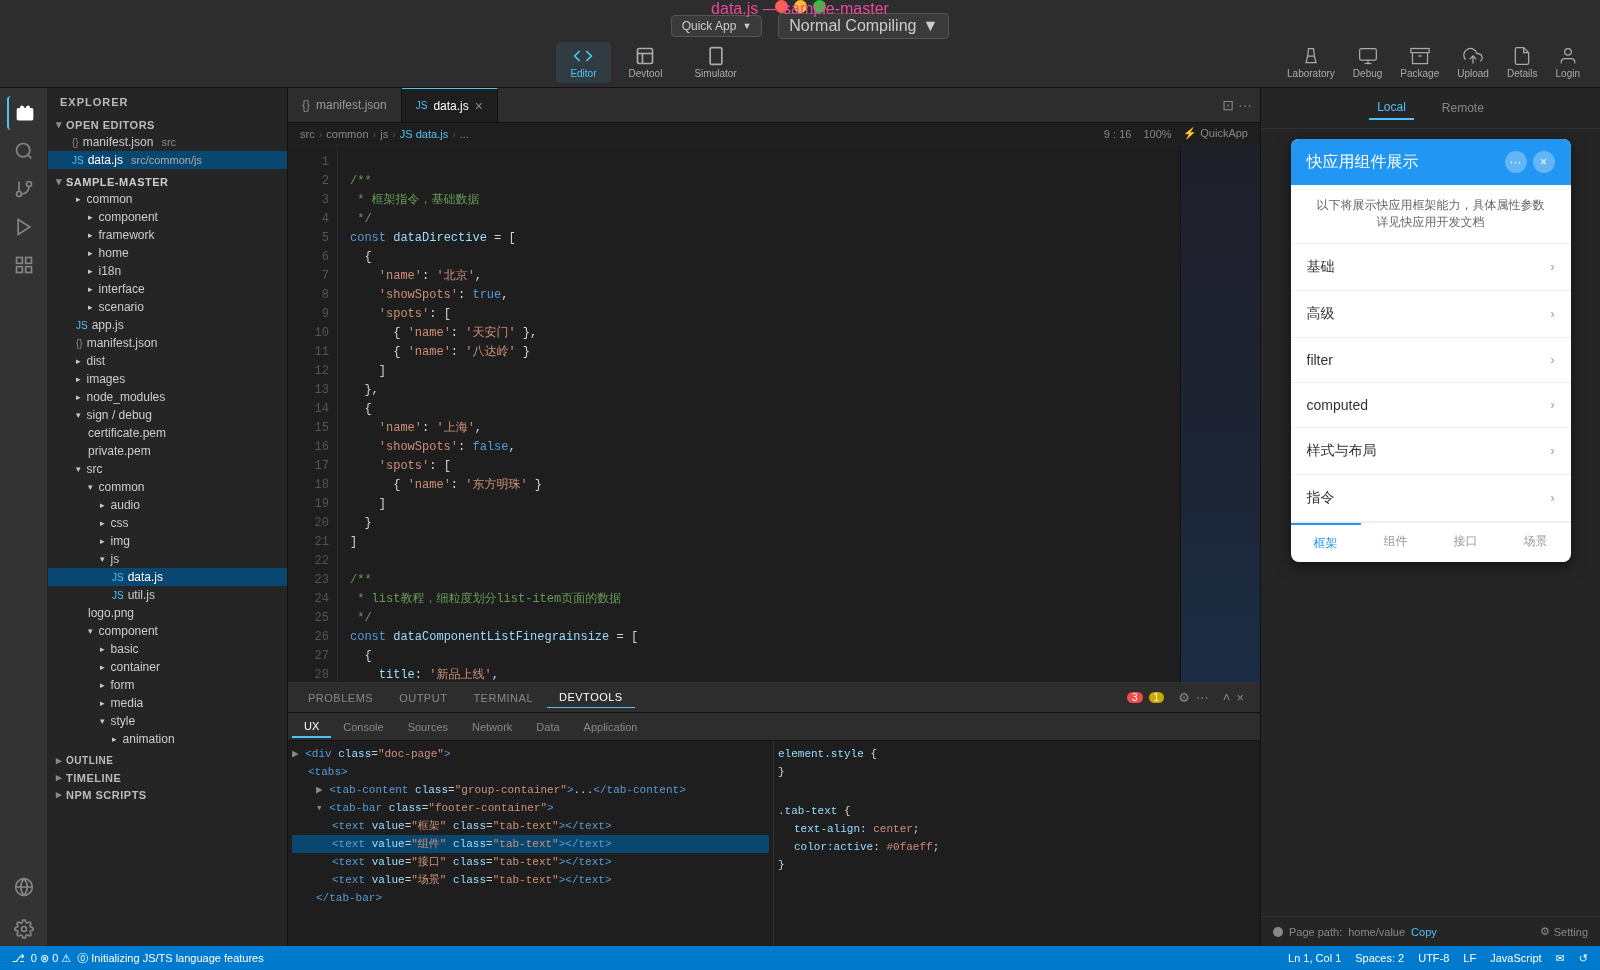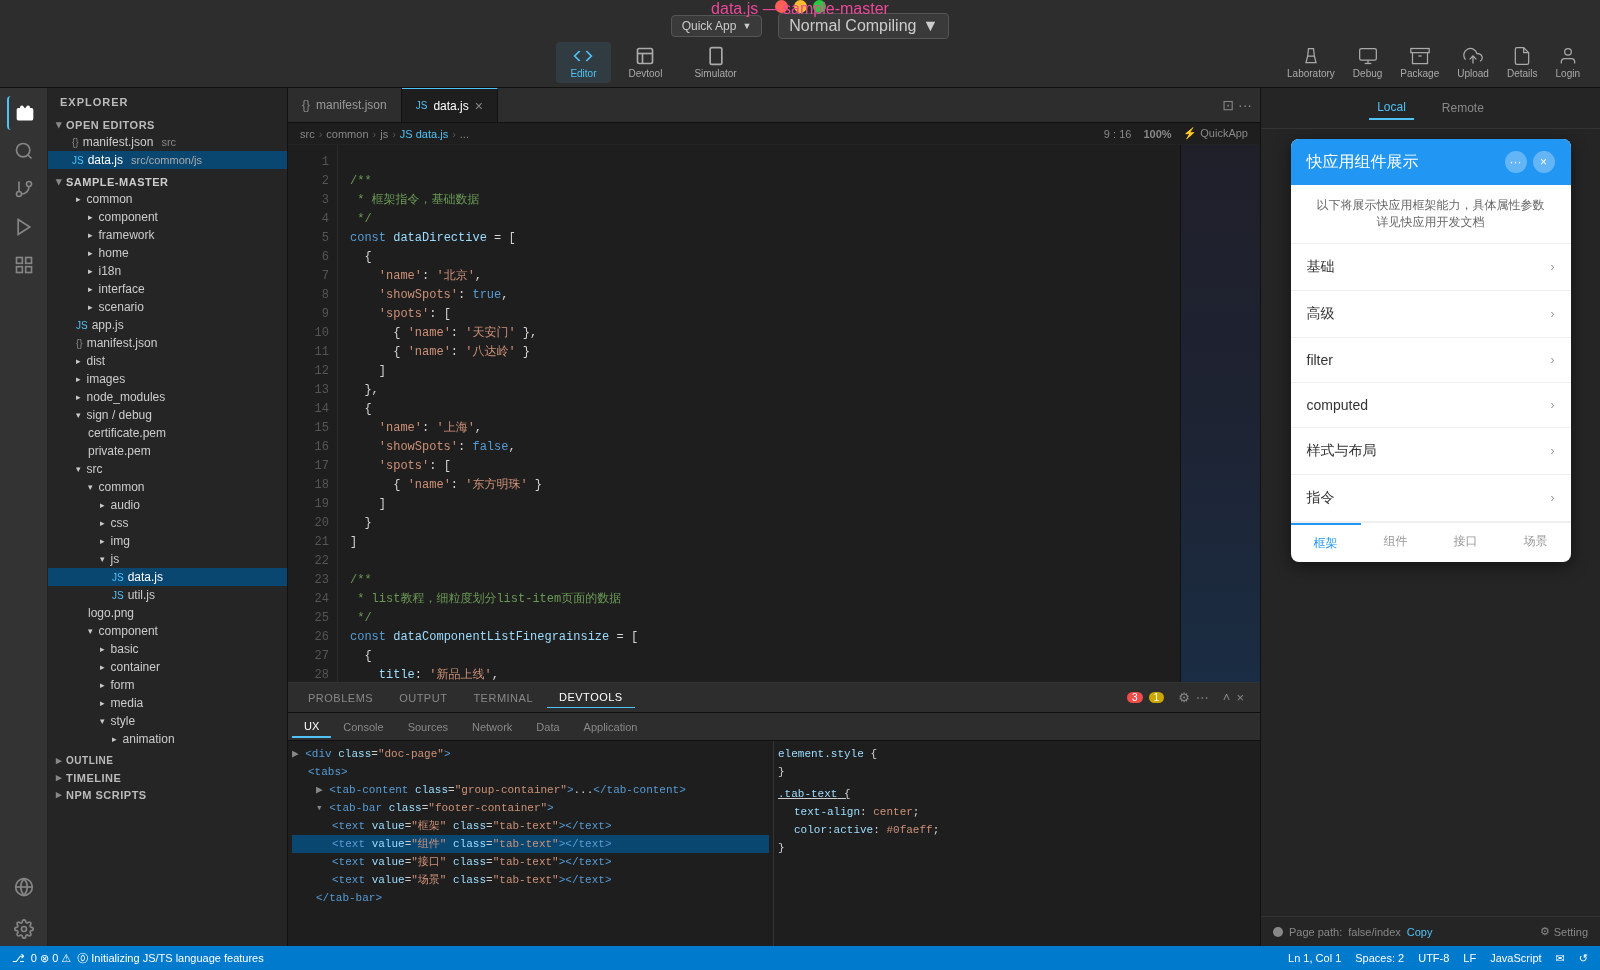--- a/index.html
+++ b/index.html
@@ -378,21 +378,21 @@
         <span class="sep">›</span>
         <span>common</span>
         <span class="sep">›</span>
         <span>js</span>
         <span class="sep">›</span>
         <span style="color:#4fc3f7;">JS data.js</span>
         <span class="sep">›</span>
         <span>...</span>
         <div style="margin-left:auto;display:flex;align-items:center;gap:12px;">
           <span style="color:#888;font-size:11px;">9 : 16</span>
-          <span style="color:#888;font-size:11px;font-weight:bold;">100%</span>
+          <span style="color:#888;font-size:11px;">100%</span>
           <span style="color:#888;font-size:11px;">⚡ <span>QuickApp</span></span>
         </div>
       </div>
 
       <div id="editor-content">
         <div id="line-numbers">
           <div>1</div>
           <div>2</div>
           <div>3</div>
           <div>4</div>
@@ -495,21 +495,21 @@
             <div class="html-line" style="padding-left:40px;"><span class="html-tag">&lt;text</span> <span class="html-attr">value</span>=<span class="html-val">"框架"</span> <span class="html-attr">class</span>=<span class="html-val">"tab-text"</span><span class="html-tag">&gt;&lt;/text&gt;</span></div>
             <div class="html-line highlight" style="padding-left:40px;"><span class="html-tag">&lt;text</span> <span class="html-attr">value</span>=<span class="html-val">"组件"</span> <span class="html-attr">class</span>=<span class="html-val">"tab-text"</span><span class="html-tag">&gt;&lt;/text&gt;</span></div>
             <div class="html-line" style="padding-left:40px;"><span class="html-tag">&lt;text</span> <span class="html-attr">value</span>=<span class="html-val">"接口"</span> <span class="html-attr">class</span>=<span class="html-val">"tab-text"</span><span class="html-tag">&gt;&lt;/text&gt;</span></div>
             <div class="html-line" style="padding-left:40px;"><span class="html-tag">&lt;text</span> <span class="html-attr">value</span>=<span class="html-val">"场景"</span> <span class="html-attr">class</span>=<span class="html-val">"tab-text"</span><span class="html-tag">&gt;&lt;/text&gt;</span></div>
             <div class="html-line" style="padding-left:24px;"><span class="html-tag">&lt;/tab-bar&gt;</span></div>
 
           </div>
           <div id="ux-right">
             <div class="html-line"><span class="css-prop">element.style</span> <span class="css-brace">{</span></div>
             <div class="html-line"><span class="css-brace">}</span></div>
-            <div class="html-line" style="margin-top:4px;text-decoration:underline;"><span class="css-prop">.tab-text</span> <span class="css-brace">{</span></div>
+            <div class="html-line" style="margin-top:21px;"><span class="css-prop">.tab-text</span> <span class="css-brace">{</span></div>
             <div class="html-line" style="padding-left:16px;"><span class="css-prop">text-align</span><span class="css-brace">:</span> <span class="css-val">center</span><span class="css-brace">;</span></div>
             <div class="html-line" style="padding-left:16px;"><span class="css-prop">color:active</span><span class="css-brace">:</span> <span class="css-val">#0faeff</span><span class="css-brace">;</span></div>
             <div class="html-line"><span class="css-brace">}</span></div>
           </div>
         </div>
       </div>
     </div>
   </div>
 
   <div id="right-panel">
@@ -557,21 +557,21 @@
           <div class="sim-bottom-tab active">框架</div>
           <div class="sim-bottom-tab">组件</div>
           <div class="sim-bottom-tab">接口</div>
           <div class="sim-bottom-tab">场景</div>
         </div>
       </div>
     </div>
     <div class="rp-footer">
       <span style="width:10px;height:10px;background:#888;border-radius:50%;display:inline-block;"></span>
       <span>Page path:</span>
-      <span>false/index</span>
+      <span>home/value</span>
       <a>Copy</a>
       <div class="rp-footer-right">
         <span>⚙</span>
         <span>Setting</span>
       </div>
     </div>
   </div>
 </div>
 
 <div id="statusbar">

